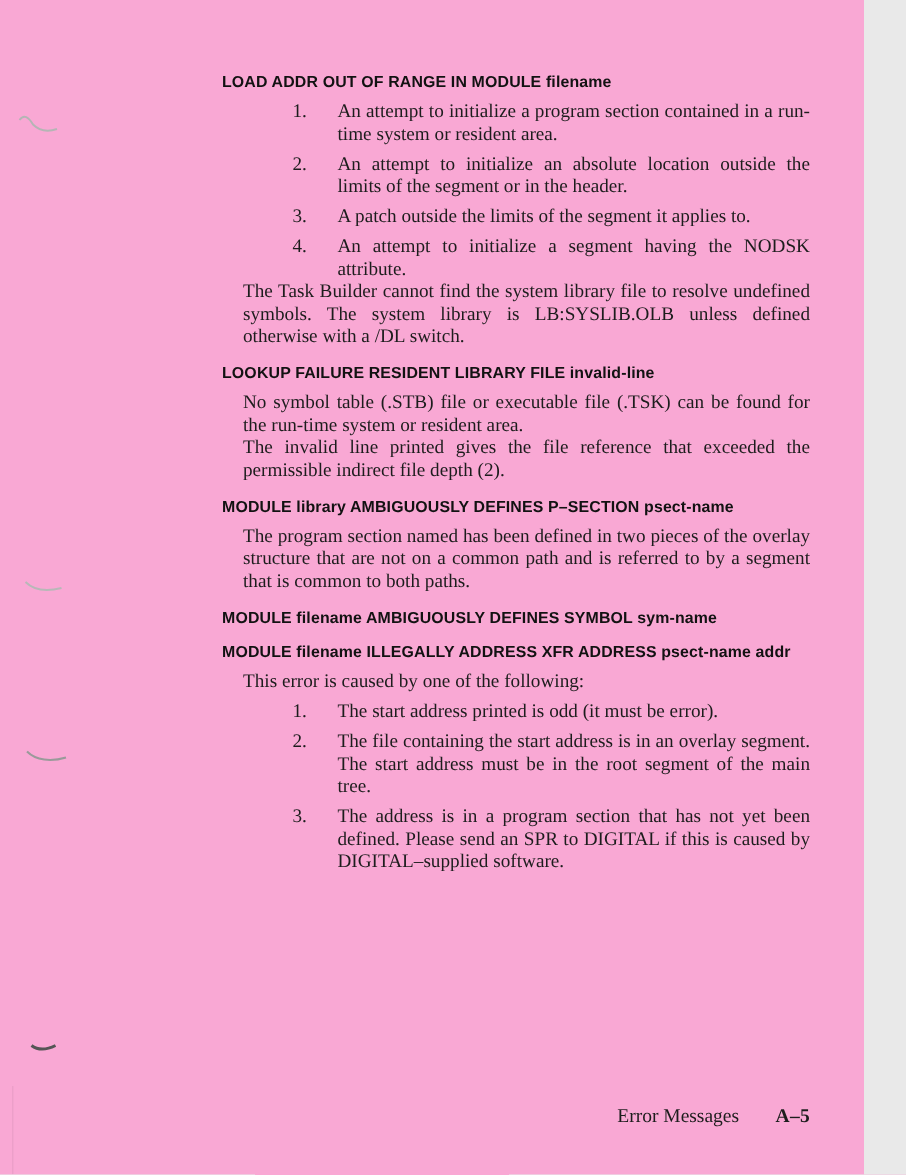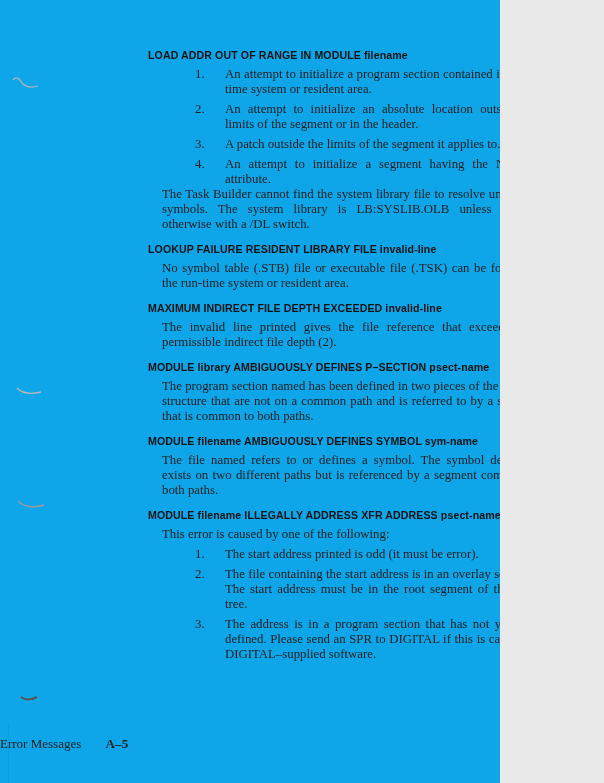--- a/index.html
+++ b/index.html
@@ -1,20 +1,20 @@
 <!DOCTYPE html>
 <html><head>
 <meta charset="utf-8">
 <style>
   html,body { margin:0; padding:0; background:#e9e9e9; }
   .page {
     position: relative;
-    width: 500px;
+    width: 576px;
     height: 783px;
-    background: #0ea5e9;
+    background: #f9a8d4;
     overflow: hidden;
     font-family: "Liberation Serif", serif;
     color: #1d1d1d;
   }
   .content {
     position: absolute;
     left: 148px;
     top: 49px;
     width: 392px;
   }
@@ -41,20 +41,21 @@
     font-size: 12.8px;
     line-height: 15px;
   }
   .num { width: 30px; flex: none; }
   .txt { flex: 1; text-align: justify; }
   .footer {
     position: absolute;
     top: 736px;
     left: 0;
     width: 540px;
+    text-align: right;
     font-size: 13px;
     color: #1d1d1d;
     white-space: nowrap;
   }
   .footer .pg { font-weight: bold; margin-left: 21px; letter-spacing: 0.2px; }
   .mark { position: absolute; }
   .edge-streak {
     position: absolute;
     left: 8px; top: 724px;
     width: 1px; height: 59px;
@@ -108,32 +109,30 @@
     <section class="sec">
       <p class="bd">The Task Builder cannot find the system library file to resolve undefined symbols. The system library is LB:SYSLIB.OLB unless defined otherwise with a /DL switch.</p>
     </section>
 
     <section class="sec">
       <h2 class="hd">LOOKUP FAILURE RESIDENT LIBRARY FILE invalid-line</h2>
       <p class="bd">No symbol table (.STB) file or executable file (.TSK) can be found for the run-time system or resident area.</p>
     </section>
 
     <section class="sec">
-      <h2 class="hd">MAXIMUM INDIRECT FILE DEPTH EXCEEDED invalid-line</h2>
       <p class="bd">The invalid line printed gives the file reference that exceeded the permissible indirect file depth (2).</p>
     </section>
 
     <section class="sec">
       <h2 class="hd">MODULE library AMBIGUOUSLY DEFINES P–SECTION psect-name</h2>
       <p class="bd">The program section named has been defined in two pieces of the overlay structure that are not on a common path and is referred to by a segment that is common to both paths.</p>
     </section>
 
     <section class="sec">
       <h2 class="hd">MODULE filename AMBIGUOUSLY DEFINES SYMBOL sym-name</h2>
-      <p class="bd">The file named refers to or defines a symbol. The symbol definition exists on two different paths but is referenced by a segment common to both paths.</p>
     </section>
 
     <section class="sec">
       <h2 class="hd">MODULE filename ILLEGALLY ADDRESS XFR ADDRESS psect-name addr</h2>
       <p class="bd">This error is caused by one of the following:</p>
       <div class="lst">
         <div class="li">
           <span class="num">1.</span>
           <span class="txt">The start address printed is odd (it must be error).</span>
         </div>

